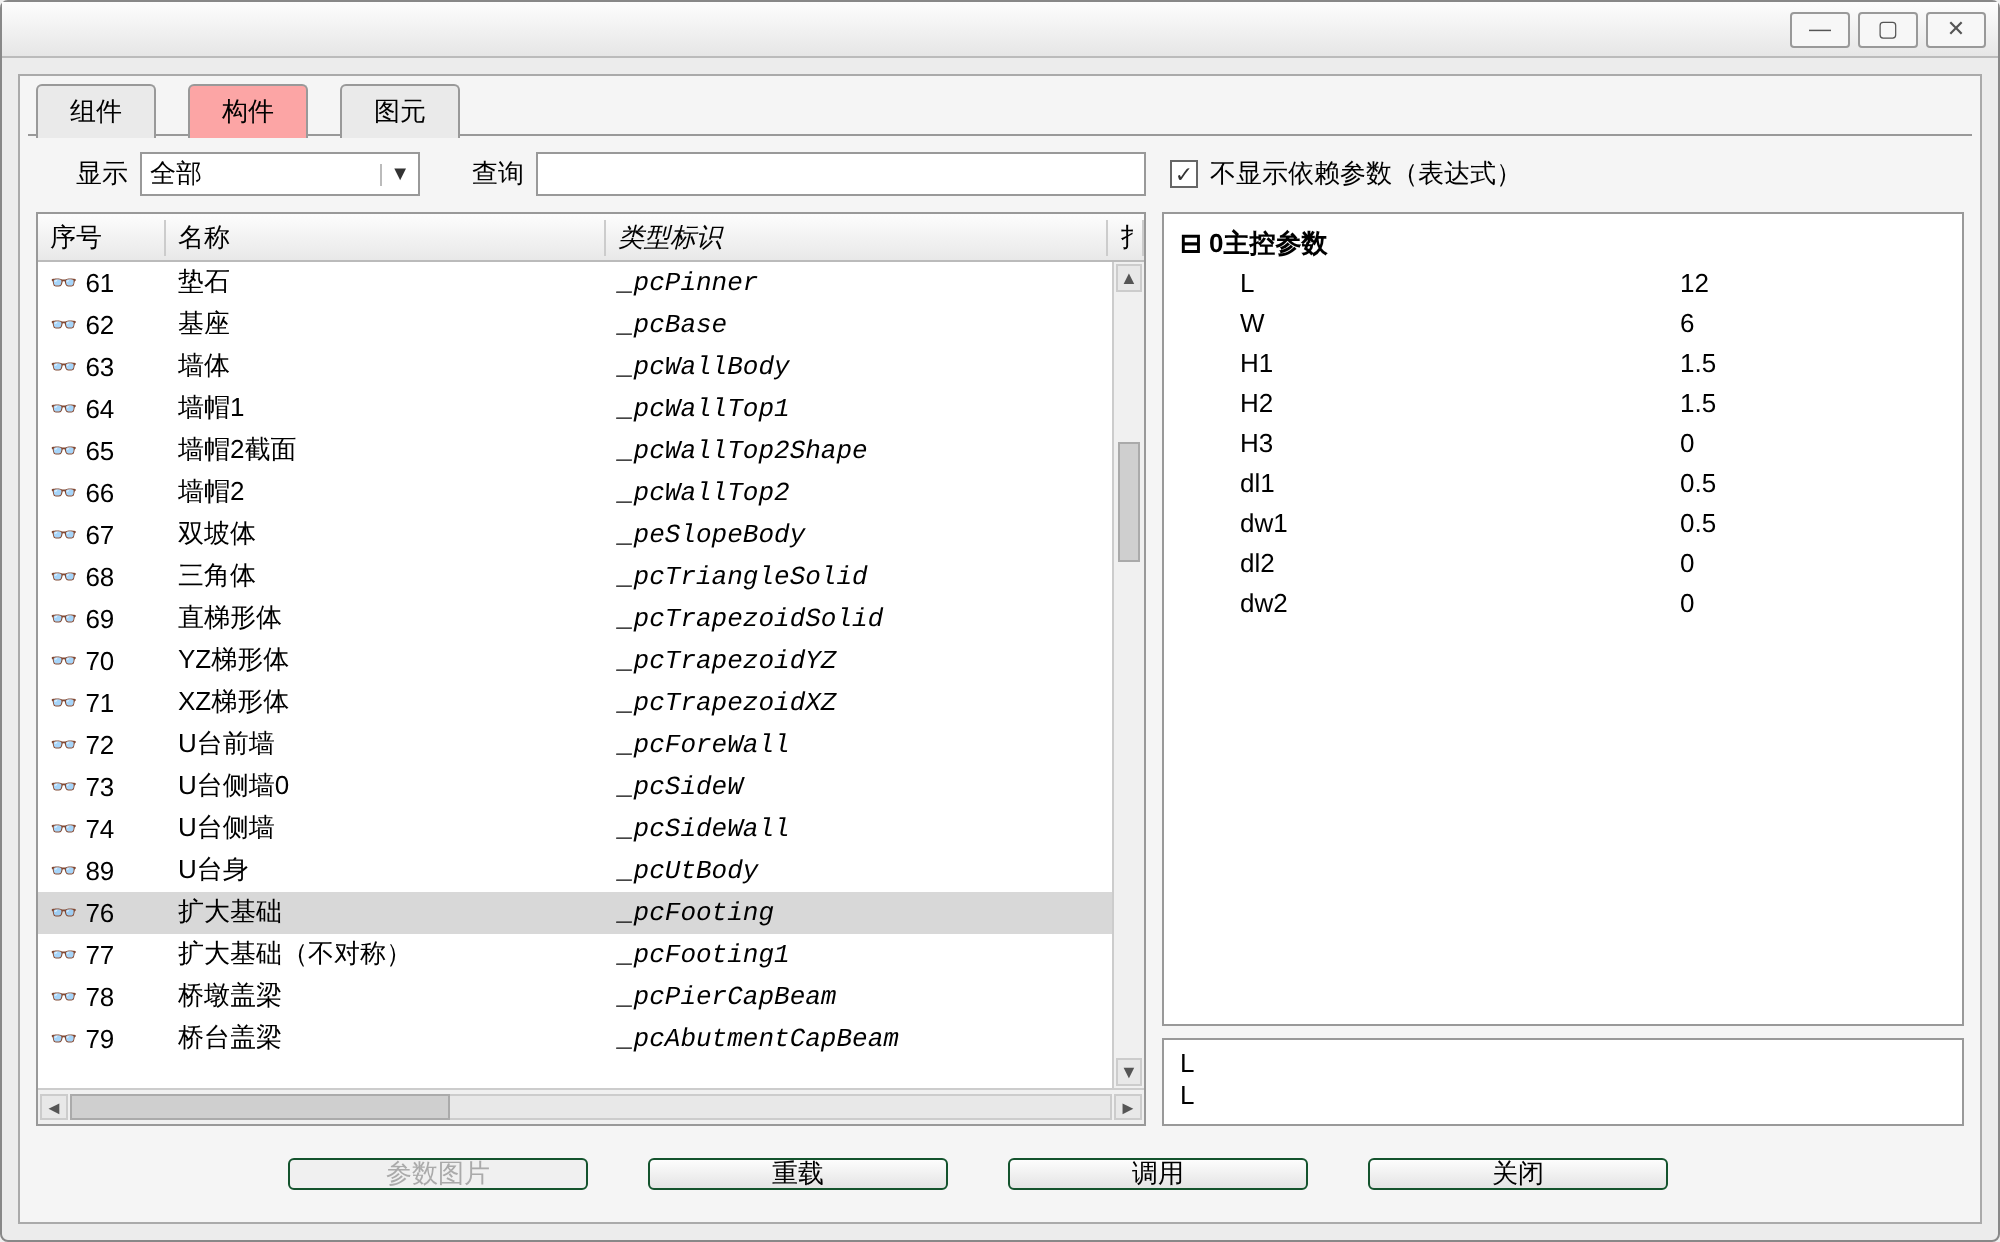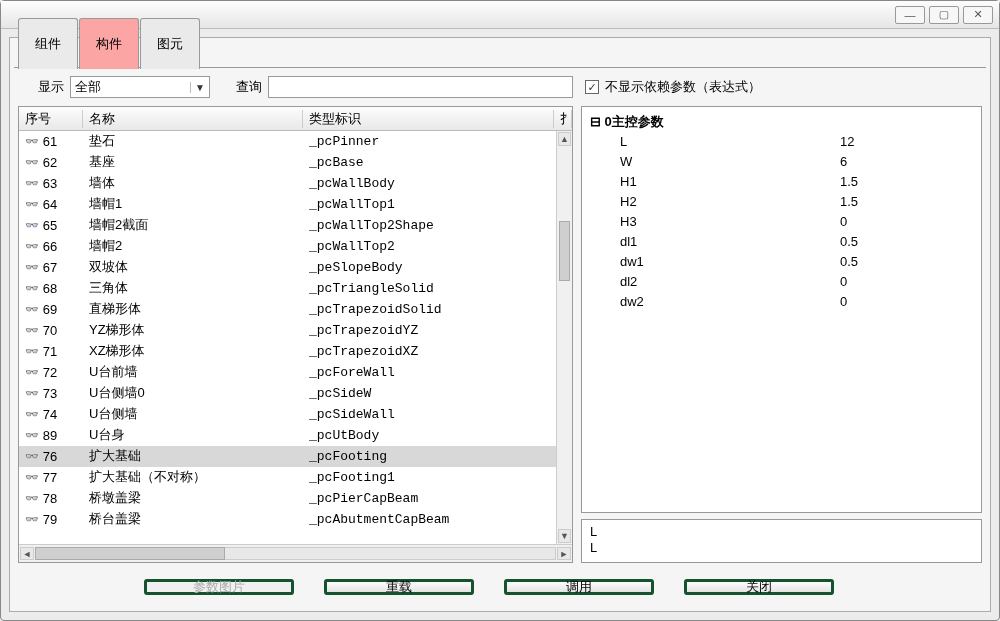--- a/index.html
+++ b/index.html
@@ -53,25 +53,25 @@
       padding: 4px;
     }
     
     .tabs {
       display: flex;
       align-items: flex-end;
       height: 26px;
       padding-left: 4px;
     }
     .tab {
-      padding: 16px 16px;
+      padding: 4px 16px;
       border: 1px solid #999;
       border-bottom: none;
       background: #eaeaea;
-      margin-right: 1px;
+      margin-right: 16px;
       border-radius: 3px 3px 0 0;
       position: relative;
       top: 1px;
       cursor: default;
     }
     .tab.active {
       background: #fca5a5;
       z-index: 2;
     }
     .tab-border {
@@ -149,21 +149,21 @@
       border-bottom: 1px solid #bbb;
       height: 24px;
       align-items: center;
     }
     .thead .col {
       padding: 0 6px;
       border-right: 1px solid #ccc;
     }
     .col-seq { width: 64px; }
     .col-name { width: 220px; }
-    .col-type { flex: 1; font-family: "Courier New", monospace; }
+    .col-type { flex: 1; font-family: "Courier New", monospace; font-style: italic; }
     .tbody {
       flex: 1;
       overflow: hidden;
       background: #fff;
     }
     .row {
       display: flex;
       height: 21px;
       align-items: center;
       border-bottom: 1px dotted transparent;
@@ -269,21 +269,21 @@
       height:40px;
       display:flex;
       align-items:center;
       justify-content:flex-start;
       gap:30px;
       padding:0 30px 0 130px;
     }
     .btn {
       min-width:150px;
       height:16px;
-      border:3px solid #14532d;
+      border:1px solid #14532d;
       background:linear-gradient(#fdfdfd,#e4e4e4);
       border-radius:3px;
       display:flex;
       align-items:center;
       justify-content:center;
       cursor:default;
     }
     .btn.disabled { color:#aaa; background:#f0f0f0; }
   </style>
 </head>

